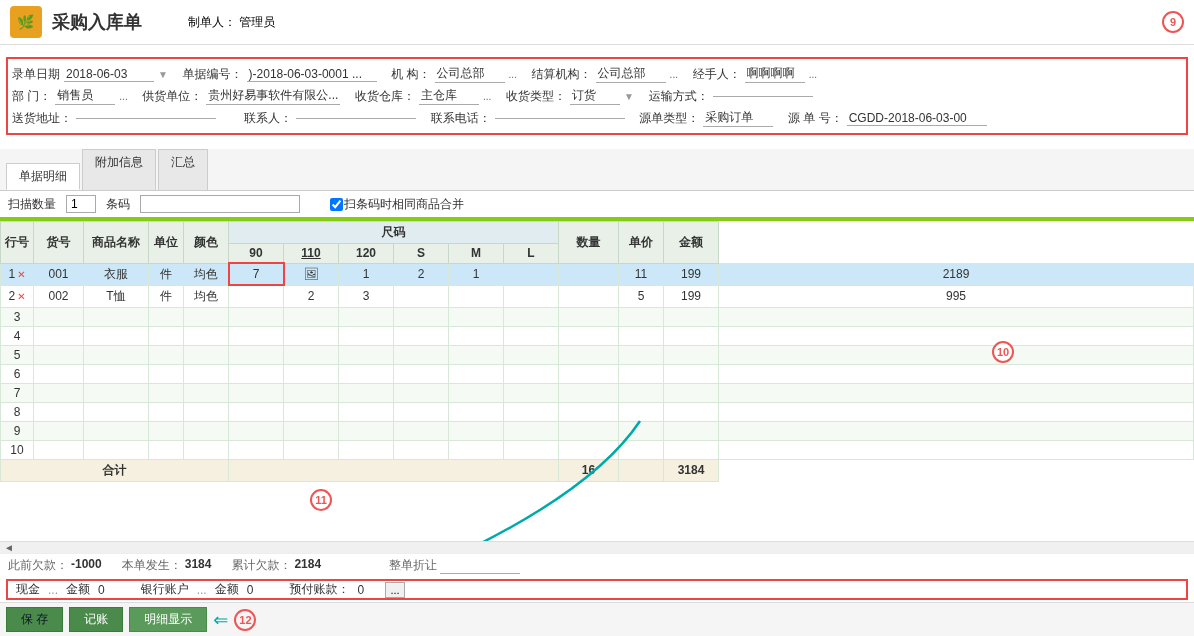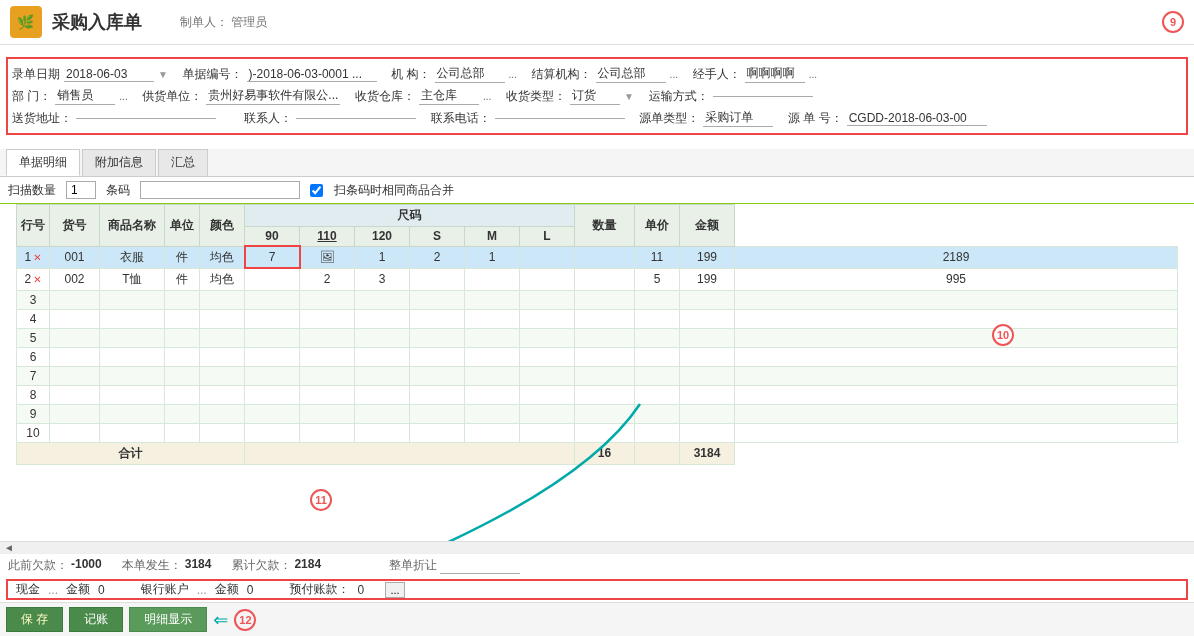--- a/index.html
+++ b/index.html
@@ -4,45 +4,45 @@
   <style>
     * { box-sizing: border-box; margin: 0; padding: 0; }
     body { font-family: 'SimSun', '宋体', sans-serif; font-size: 12px; background: #f0f0f0; width: 1194px; height: 636px; overflow: hidden; }
     
     .main-container { width: 1194px; height: 636px; background: #fff; display: flex; flex-direction: column; }
     
     
     .header { display: flex; align-items: center; padding: 6px 10px; background: #fff; border-bottom: 1px solid #ddd; gap: 10px; }
     .header-icon { width: 32px; height: 32px; background: #e8a020; border-radius: 4px; display: flex; align-items: center; justify-content: center; color: white; font-size: 14px; font-weight: bold; }
     .header-title { font-size: 18px; font-weight: bold; color: #333; }
-    .header-maker { font-size: 12px; color: #737373; margin-left: 28px; }
+    .header-maker { font-size: 12px; color: #000000; margin-left: 36px; }
     .circle-badge { width: 22px; height: 22px; border-radius: 50%; border: 2px solid #e55; color: #e55; display: flex; align-items: center; justify-content: center; font-size: 11px; font-weight: bold; margin-left: auto; }
     
     
     .form-area { border: 2px solid #e44; margin: 12px 6px; padding: 4px 4px; background: #fff; }
     .form-row { display: flex; align-items: center; gap: 4px; padding: 2px 0; flex-wrap: wrap; }
     .form-label { color: #333; white-space: nowrap; min-width: fit-content; }
     .form-value { color: #333; border-bottom: 1px solid #aaa; padding: 0 2px; min-width: 80px; display: inline-block; }
     .form-dots { color: #666; font-size: 10px; }
     
     
     .tabs-bar { display: flex; border-bottom: 1px solid #ccc; padding: 0 6px; margin-top: 2px; background: #f5f5f5; }
     .tab { padding: 4px 12px; cursor: pointer; border: 1px solid #ccc; border-bottom: none; background: #e8e8e8; margin-right: 2px; font-size: 12px; color: #333; }
-    .tab.active { background: #fff; border-bottom: 1px solid #fff; }
-    
-    
-    .toolbar { display: flex; align-items: center; padding: 4px 8px; gap: 10px; background: #fff; border-bottom: 1px solid #84cc16; }
+    .tab.active { background: #fff; border-bottom: 1px solid #fff; margin-top: 14px; }
+    
+    
+    .toolbar { display: flex; align-items: center; padding: 4px 8px; gap: 10px; background: #fff; border-bottom: 4px solid #84cc16; }
     .scan-label { color: #333; }
     .scan-input { border: 1px solid #aaa; padding: 1px 4px; width: 30px; font-size: 12px; }
     .barcode-label { color: #333; }
     .barcode-input { border: 1px solid #aaa; padding: 1px 4px; width: 160px; font-size: 12px; }
-    .checkbox-label { display: flex; align-items: center; gap: 11px; color: #333; }
-    
-    
-    .table-container { flex: 1; overflow: auto; margin: 0 16px; position: relative; }
+    .checkbox-label { display: flex; align-items: center; gap: 1px; color: #333; margin-left: 20px; }
+    
+    
+    .table-container { flex: 1; overflow: auto; margin: 0 0; position: relative; }
     table { width: 100%; border-collapse: collapse; font-size: 12px; }
     th { background: #e8f0e8; border: 1px solid #c8d8c8; padding: 2px 4px; text-align: center; color: #333; white-space: nowrap; }
     td { border: 1px solid #d8e8d8; padding: 2px 4px; text-align: center; color: #333; white-space: nowrap; }
     tr.row-even { background: #f5faf5; }
     tr.row-odd { background: #fff; }
     tr.row-selected { background: #cce8f8; }
     tr.total-row { background: #f5f0e0; font-weight: bold; }
     
     
     .scroll-hint { height: 12px; background: #f0f0f0; border-top: 1px solid #ddd; display: flex; align-items: center; padding: 0 4px; }
@@ -56,21 +56,21 @@
     
     
     .payment-row { border: 2px solid #e44; margin: 2px 6px; padding: 0 8px; display: flex; align-items: center; gap: 8px; background: #fff; }
     .pay-label { color: #333; white-space: nowrap; }
     .pay-value { color: #333; min-width: 20px; }
     .pay-sep { color: #999; }
     .pay-btn { border: 1px solid #aaa; background: #f0f0f0; padding: 1px 4px; cursor: pointer; font-size: 11px; }
     
     
     .action-bar { display: flex; align-items: center; padding: 4px 6px; gap: 6px; background: #f5f5f5; border-top: 1px solid #ddd; }
-    .btn-save { background: #4a8a4a; color: #fef9c3; border: 1px solid #3a7a3a; padding: 3px 14px; cursor: pointer; font-size: 12px; }
+    .btn-save { background: #4a8a4a; color: #0f172a; border: 1px solid #3a7a3a; padding: 3px 14px; cursor: pointer; font-size: 12px; }
     .btn-record { background: #4a8a4a; color: white; border: 1px solid #3a7a3a; padding: 3px 14px; cursor: pointer; font-size: 12px; }
     .btn-detail { background: #5a9a5a; color: white; border: 1px solid #4a8a4a; padding: 3px 14px; cursor: pointer; font-size: 12px; }
     .circle-badge-12 { width: 22px; height: 22px; border-radius: 50%; border: 2px solid #e55; color: #e55; display: flex; align-items: center; justify-content: center; font-size: 11px; font-weight: bold; }
 
     
     .annot { position: absolute; width: 22px; height: 22px; border-radius: 50%; border: 2px solid #e55; color: #e55; display: flex; align-items: center; justify-content: center; font-size: 11px; font-weight: bold; background: white; z-index: 10; pointer-events: none; }
     
     .size-group-header { background: #e0ecf0; }
   </style>
 </head>

